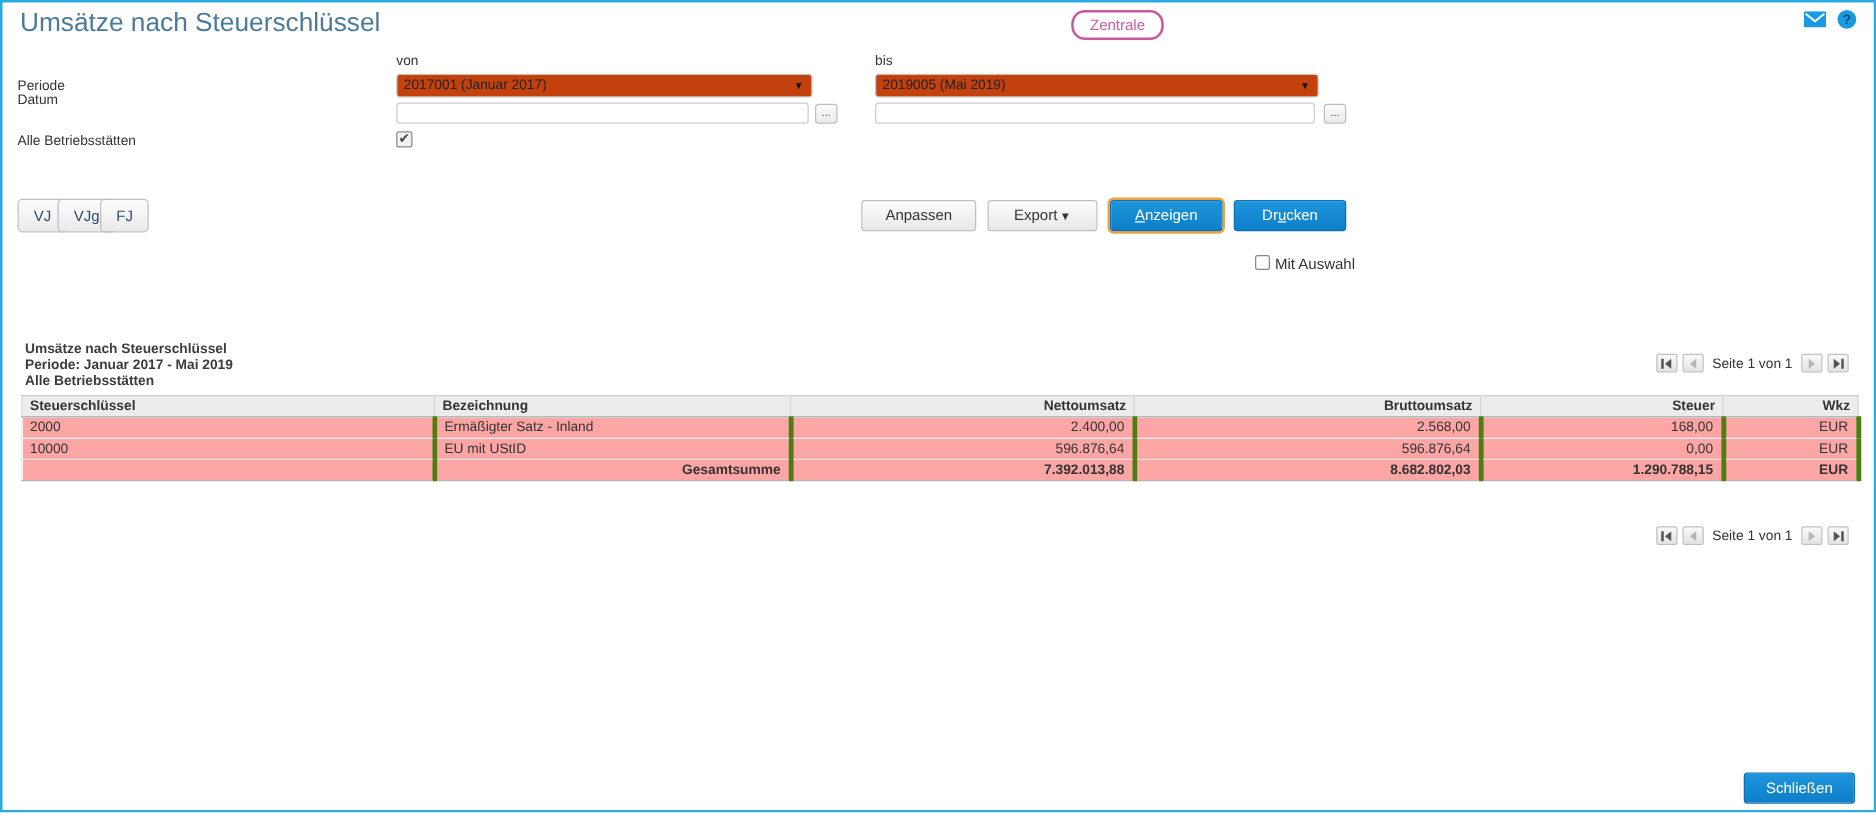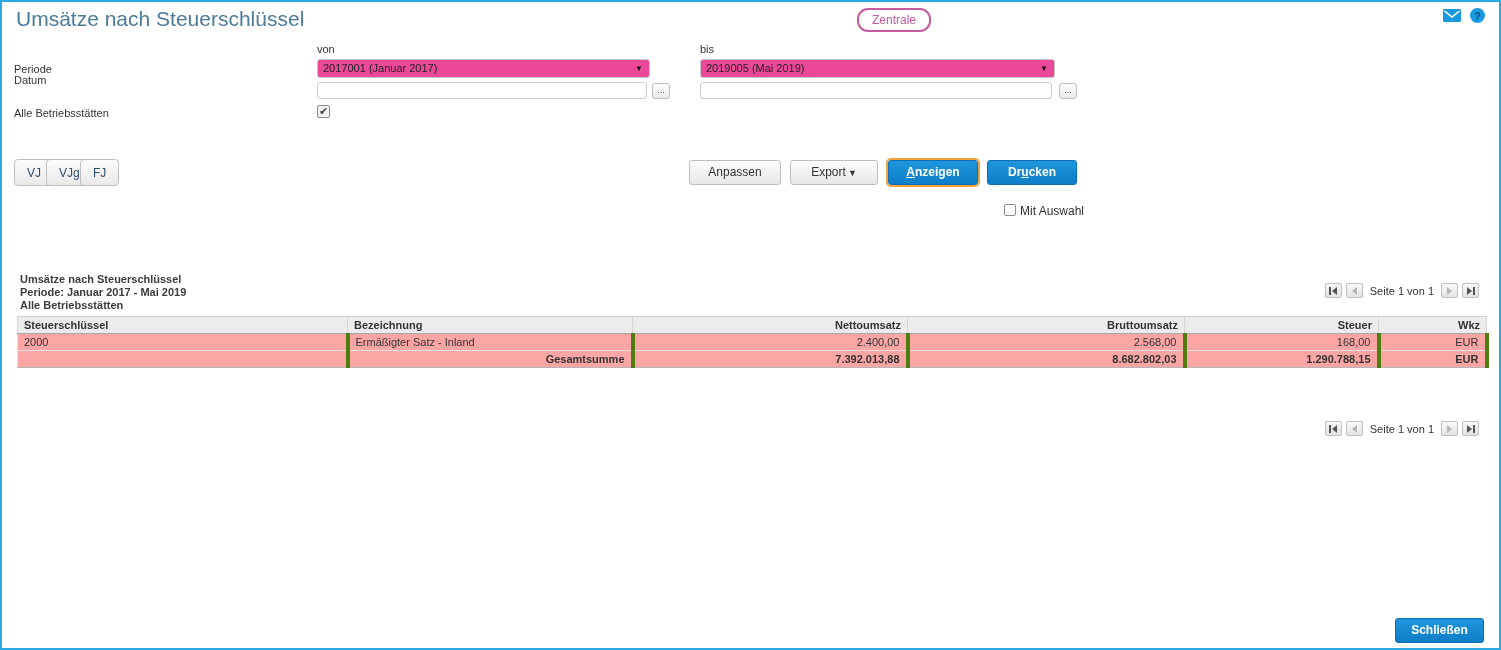--- a/index.html
+++ b/index.html
@@ -17,21 +17,21 @@
   .hdr-icons { position:absolute; right:14px; top:6px; display:flex; gap:9px; align-items:center; }
   .mail-ic svg { display:block; }
   .help-ic {
     width:15px; height:15px; border-radius:50%; background:#1a9ae0; color:#07507e;
     font-size:11px; font-weight:bold; display:flex; align-items:center; justify-content:center;
   }
   
   .lbl { position:absolute; font-size:11px; color:#333; }
   .collbl { position:absolute; font-size:11px; color:#333; }
   .selectbox {
-    position:absolute; height:19px; background:#ec4899; border:1px solid #c6c6c6; border-radius:3px;
+    position:absolute; height:19px; background:#c2410c; border:1px solid #c6c6c6; border-radius:3px;
     font-size:11px; color:#222; padding:2px 18px 0 5px; cursor:pointer;
   }
   .selectbox .arrow {
     position:absolute; right:6px; top:5px; font-size:8px; color:#111; line-height:8px;
   }
   .textinput {
     position:absolute; height:17px; background:#fff; border:1px solid #ccc; border-radius:3px;
     font-size:11px; padding:0 4px; color:#222;
   }
   .dots-btn {
@@ -47,21 +47,21 @@
   .btn-sm {
     position:absolute; top:157px; height:27px; padding:0 12px; font-size:12px; color:#2e4d6e;
     background:linear-gradient(#fdfdfd,#e9e9e9); border:1px solid #bfbfbf; border-radius:4px; cursor:pointer;
   }
   .btn-gray {
     position:absolute; top:158px; height:25px; font-size:12px; color:#333; text-align:center;
     background:linear-gradient(#fcfcfc,#e8e8e8); border:1px solid #bfbfbf; border-radius:3px; cursor:pointer;
     line-height:23px;
   }
   .btn-blue {
-    position:absolute; height:25px; font-size:12px; font-weight:bold; color:#fff; text-align:center;
+    position:absolute; height:25px; font-size:12px; font-weight:normal; color:#fff; text-align:center;
     background:linear-gradient(#1e96dc,#0e7ec9); border:1px solid #0d6eb8; border-radius:3px;
     line-height:23px; cursor:pointer;
   }
   .btn-blue.focused { box-shadow:0 0 0 2px #f0a33a; }
   .accel { text-decoration:underline; }
   .caret { font-size:9px; margin-left:2px; }
   
   .report-head { position:absolute; left:18px; top:271px; font-size:11px; font-weight:bold; color:#3c3c3c; line-height:13px; }
   .pager { position:absolute; display:flex; align-items:center; gap:4px; }
   .pg-btn {
@@ -193,20 +193,28 @@
       <th class="num">Wkz</th>
     </tr>
     <tr>
       <td>2000</td>
       <td>Ermäßigter Satz - Inland</td>
       <td class="num">2.400,00</td>
       <td class="num">2.568,00</td>
       <td class="num">168,00</td>
       <td class="num">EUR</td>
     </tr>
+    <tr>
+      <td>10000</td>
+      <td>EU mit UStID</td>
+      <td class="num">596.876,64</td>
+      <td class="num">596.876,64</td>
+      <td class="num">0,00</td>
+      <td class="num">EUR</td>
+    </tr>
     <tr class="total">
       <td></td>
       <td class="num">Gesamtsumme</td>
       <td class="num">7.392.013,88</td>
       <td class="num">8.682.802,03</td>
       <td class="num">1.290.788,15</td>
       <td class="num">EUR</td>
     </tr>
   </tbody>
     </table>

